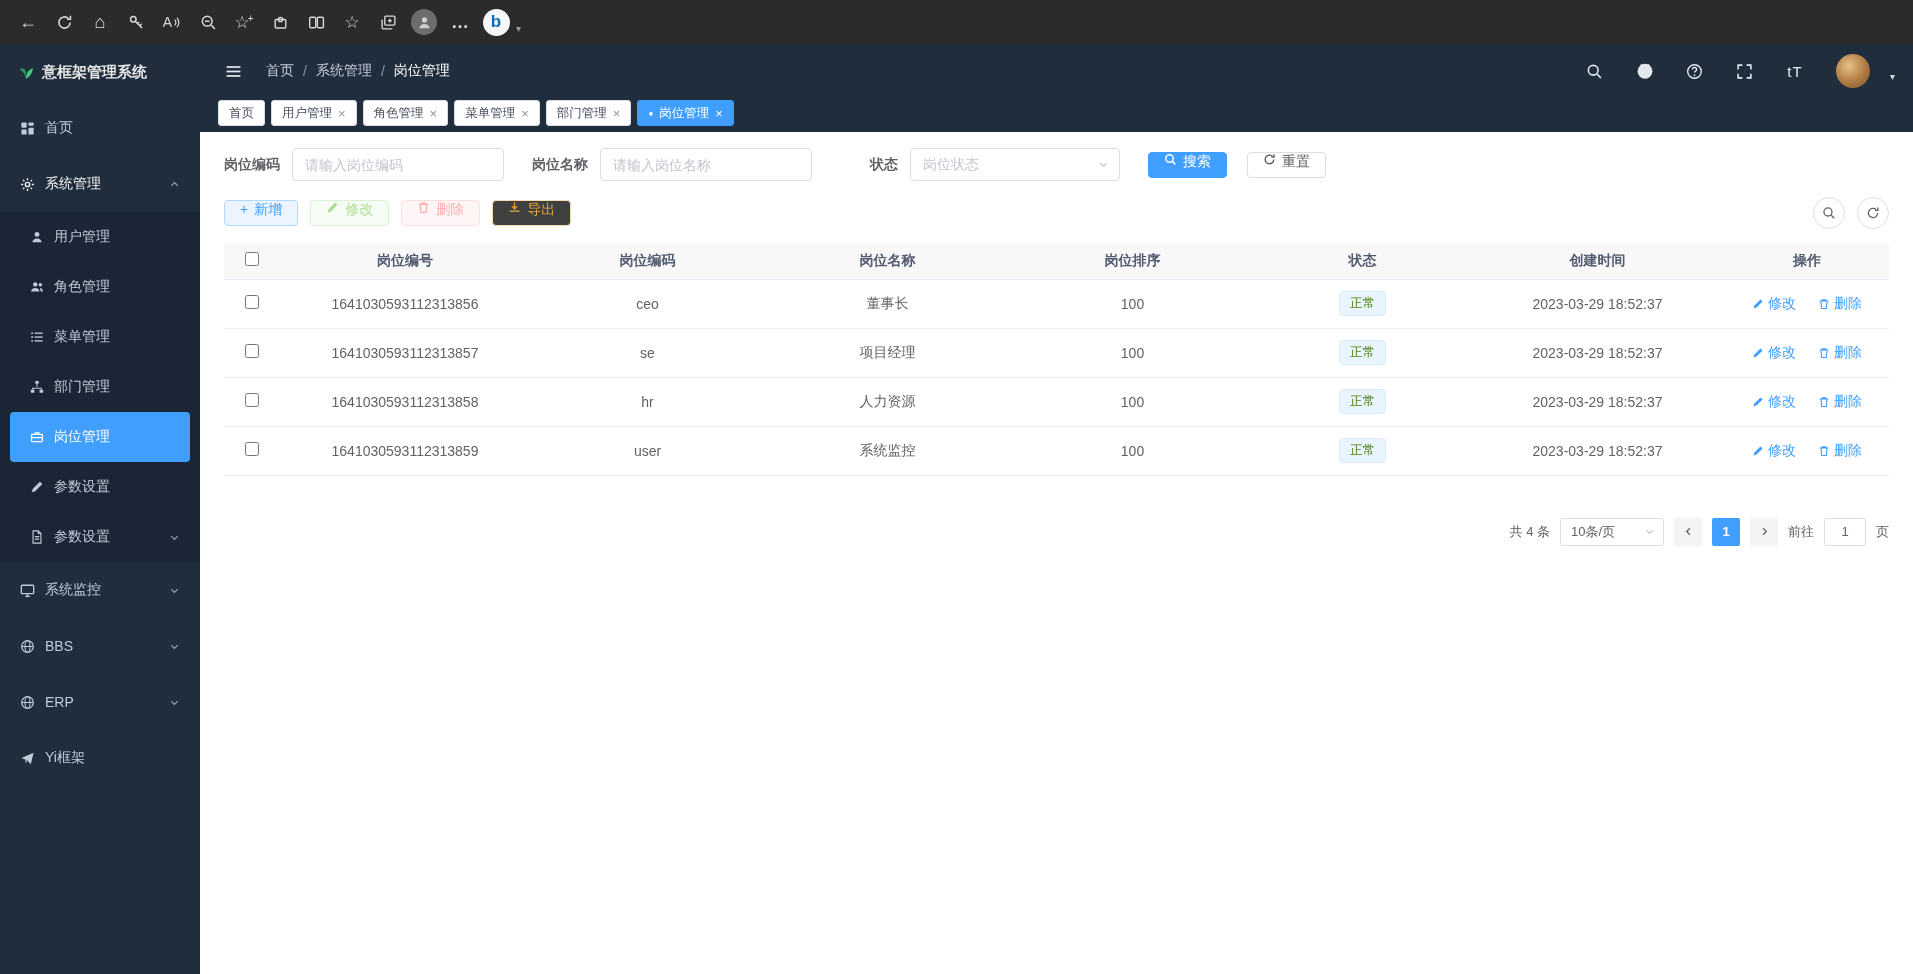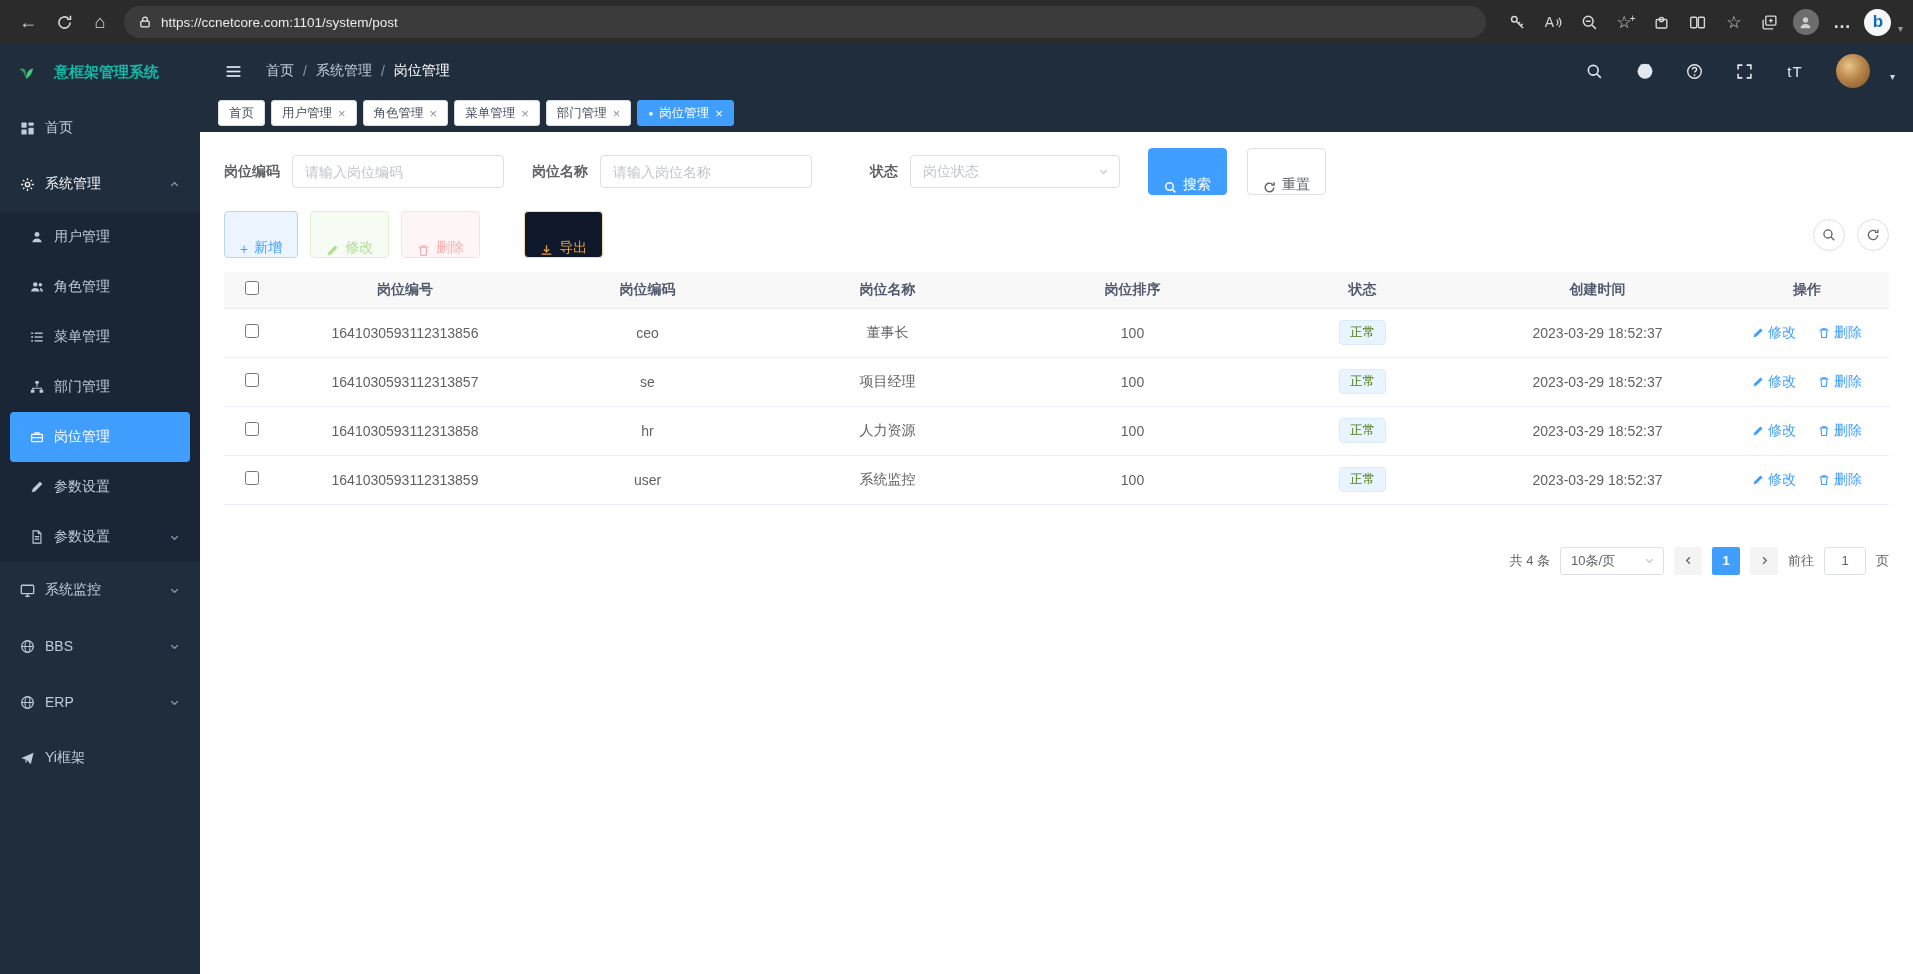--- a/index.html
+++ b/index.html
@@ -14,21 +14,21 @@
   .addr .url { white-space:nowrap; overflow:hidden; }
   .b-right { display:flex; align-items:center; flex:0 0 auto; }
   .b-av { width:26px; height:26px; border-radius:50%; background:#6d6d6d; display:flex; align-items:center; justify-content:center; color:#cfcfcf; }
   .bing { width:27px; height:27px; border-radius:50%; background:#f5f7fa; color:#0f6cbd; font-weight:bold; font-size:17px; display:flex; align-items:center; justify-content:center; }
   .b-caret { color:#9a9a9a; font-size:10px; margin-left:2px; align-self:flex-end; padding-bottom:4px; }
   .ralign { display:flex; align-items:center; gap:1px; }
 
   
   .app { display:flex; height:930px; }
   .sidebar { width:200px; background:#1f2d3d; color:#bfcbd9; flex:0 0 auto; display:flex; flex-direction:column; }
-  .logo { height:56px; display:flex; align-items:center; gap:18px; padding:0 16px; color:#14b8a6; font-weight:bold; font-size:15px; }
+  .logo { height:56px; display:flex; align-items:center; gap:6px; padding:0 16px; color:#e5e5e5; font-weight:bold; font-size:15px; }
   .m-item { height:56px; display:flex; align-items:center; gap:10px; padding:0 20px; cursor:pointer; font-size:14px; }
   .m-item .grow, .s-item .grow { flex:1; }
   .m-item.lit { color:#f4f4f5; }
   .submenu { background:#1a2635; }
   .s-item { height:50px; display:flex; align-items:center; gap:10px; padding:0 20px 0 30px; cursor:pointer; font-size:14px; color:#bfcbd9; }
   .s-item.active { background:#409eff; color:#fff; margin:0 10px; padding-left:20px; border-radius:4px; }
   .chev { color:#93a2b5; }
 
   .main { flex:1; display:flex; flex-direction:column; min-width:0; }
 
@@ -55,27 +55,27 @@
   
   .content { flex:1; background:#fff; padding:16px 24px; overflow:hidden; }
 
   .filters { display:flex; align-items:center; }
   .f-label { font-weight:bold; color:#606266; margin-right:12px; white-space:nowrap; }
   .inp { height:33px; border:1px solid #dcdfe6; border-radius:4px; padding:0 12px; font-size:14px; color:#606266; width:212px; outline:none; font-family:inherit; }
   .inp::placeholder { color:#c0c4cc; }
   .sel { height:33px; border:1px solid #dcdfe6; border-radius:4px; padding:0 10px 0 12px; width:210px; display:flex; align-items:center; justify-content:space-between; color:#c0c4cc; cursor:pointer; background:#fff; }
   .gap { width:28px; flex:0 0 auto; }
   .gapl { width:58px; flex:0 0 auto; }
-  .btn { height:47px; border-radius:4px; border:1px solid transparent; display:inline-flex; align-items:flex-end; gap:6px; padding:0 15px; font-size:14px; cursor:pointer; font-family:inherit; }
+  .btn { height:26px; border-radius:4px; border:1px solid transparent; display:inline-flex; align-items:flex-start; gap:6px; padding:0 15px; font-size:14px; cursor:pointer; font-family:inherit; }
   .btn-primary { background:#409eff; border-color:#409eff; color:#fff; }
   .btn-plain { background:#fff; border-color:#dcdfe6; color:#606266; }
   .btn-blue   { background:#ecf5ff; border-color:#b3d8ff; color:#409eff; }
   .btn-green  { background:#f0f9eb; border-color:#c2e7b0; color:#67c23a; }
   .btn-red    { background:#fef0f0; border-color:#fbc4c4; color:#f56c6c; }
-  .btn-orange { background:#0f172a; border-color:#f5dab1; color:#e6a23c;margin-left:32px; }
+  .btn-orange { background:#404040; border-color:#f5dab1; color:#e6a23c; }
   .btn[disabled] { opacity:.55; cursor:not-allowed; }
 
   .toolbar { display:flex; align-items:center; gap:12px; margin-top:16px; }
   .tb-right { margin-left:auto; display:flex; gap:12px; }
   .circle-btn { width:32px; height:32px; border-radius:50%; border:1px solid #dcdfe6; background:#fff; color:#606266; display:flex; align-items:center; justify-content:center; cursor:pointer; }
 
   table { width:100%; border-collapse:collapse; margin-top:14px; table-layout:fixed; }
   th { background:#f8f8f9; color:#515a6e; font-weight:bold; font-size:14px; height:36px; border-bottom:1px solid #ebeef5; text-align:center; }
   td { height:49px; border-bottom:1px solid #ebeef5; color:#606266; font-size:14px; text-align:center; }
   .cb { width:14px; height:14px; accent-color:#409eff; cursor:pointer; }
@@ -98,27 +98,20 @@
   <div class="b-btn">
     <svg width="17" height="17" viewBox="0 0 16 16">
         <path d="M13.3 8a5.3 5.3 0 1 1-1.7-3.9" fill="none" stroke="currentColor" stroke-width="1.5"></path>
         <path d="M13.6 1.6v3.3h-3.3" fill="none" stroke="currentColor" stroke-width="1.5"></path>
       </svg>
   </div>
   <div class="b-btn">
       <span>⌂</span>
     </div>
 
-  <div class="addr">
-    <svg width="14" height="14" viewBox="0 0 16 16">
-        <rect x="3.2" y="7" width="9.6" height="6.6" rx="1.2" fill="none" stroke="currentColor" stroke-width="1.4"></rect>
-        <path d="M5.4 7V4.9a2.6 2.6 0 0 1 5.2 0V7" fill="none" stroke="currentColor" stroke-width="1.4"></path>
-      </svg>
-    <span class="url">https://ccnetcore.com:1101/system/post</span>
-  </div>
 
   <div class="b-right">
     <div class="b-btn">
       <svg width="17" height="17" viewBox="0 0 16 16">
           <circle cx="5" cy="5" r="2.6" fill="none" stroke="currentColor" stroke-width="1.4"></circle>
           <path d="M7 7l6.2 6.2M11 11l1.8-1.8M9 9l1.4-1.4" fill="none" stroke="currentColor" stroke-width="1.4"></path>
         </svg>
     </div>
     <div class="b-btn">
       <span class="ralign">

